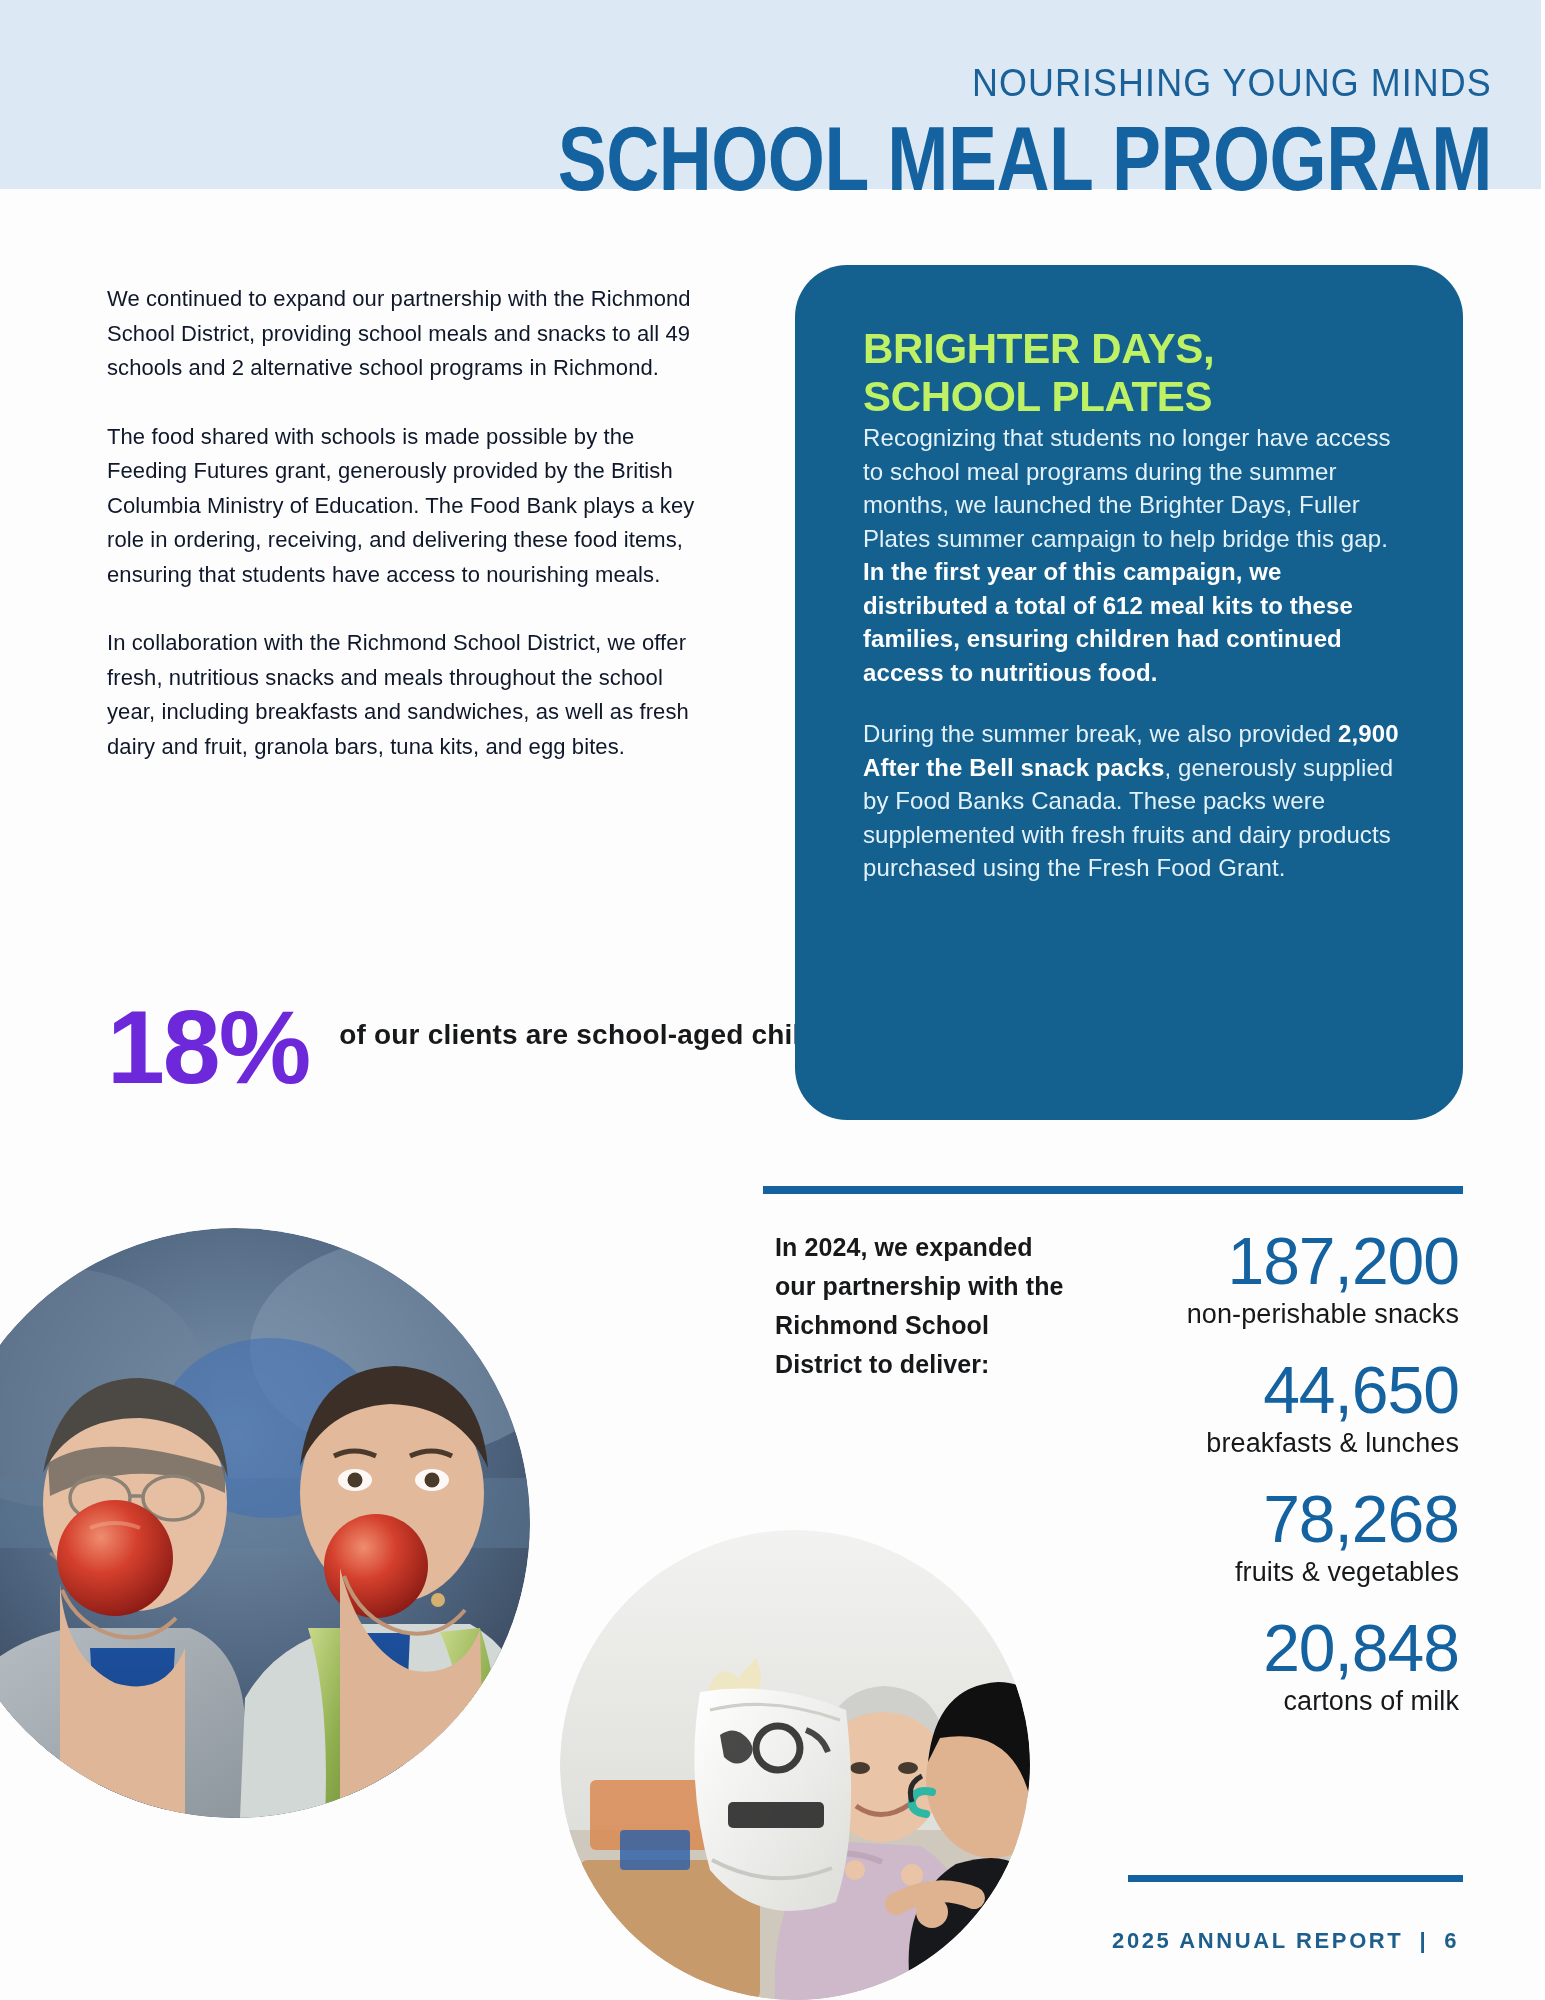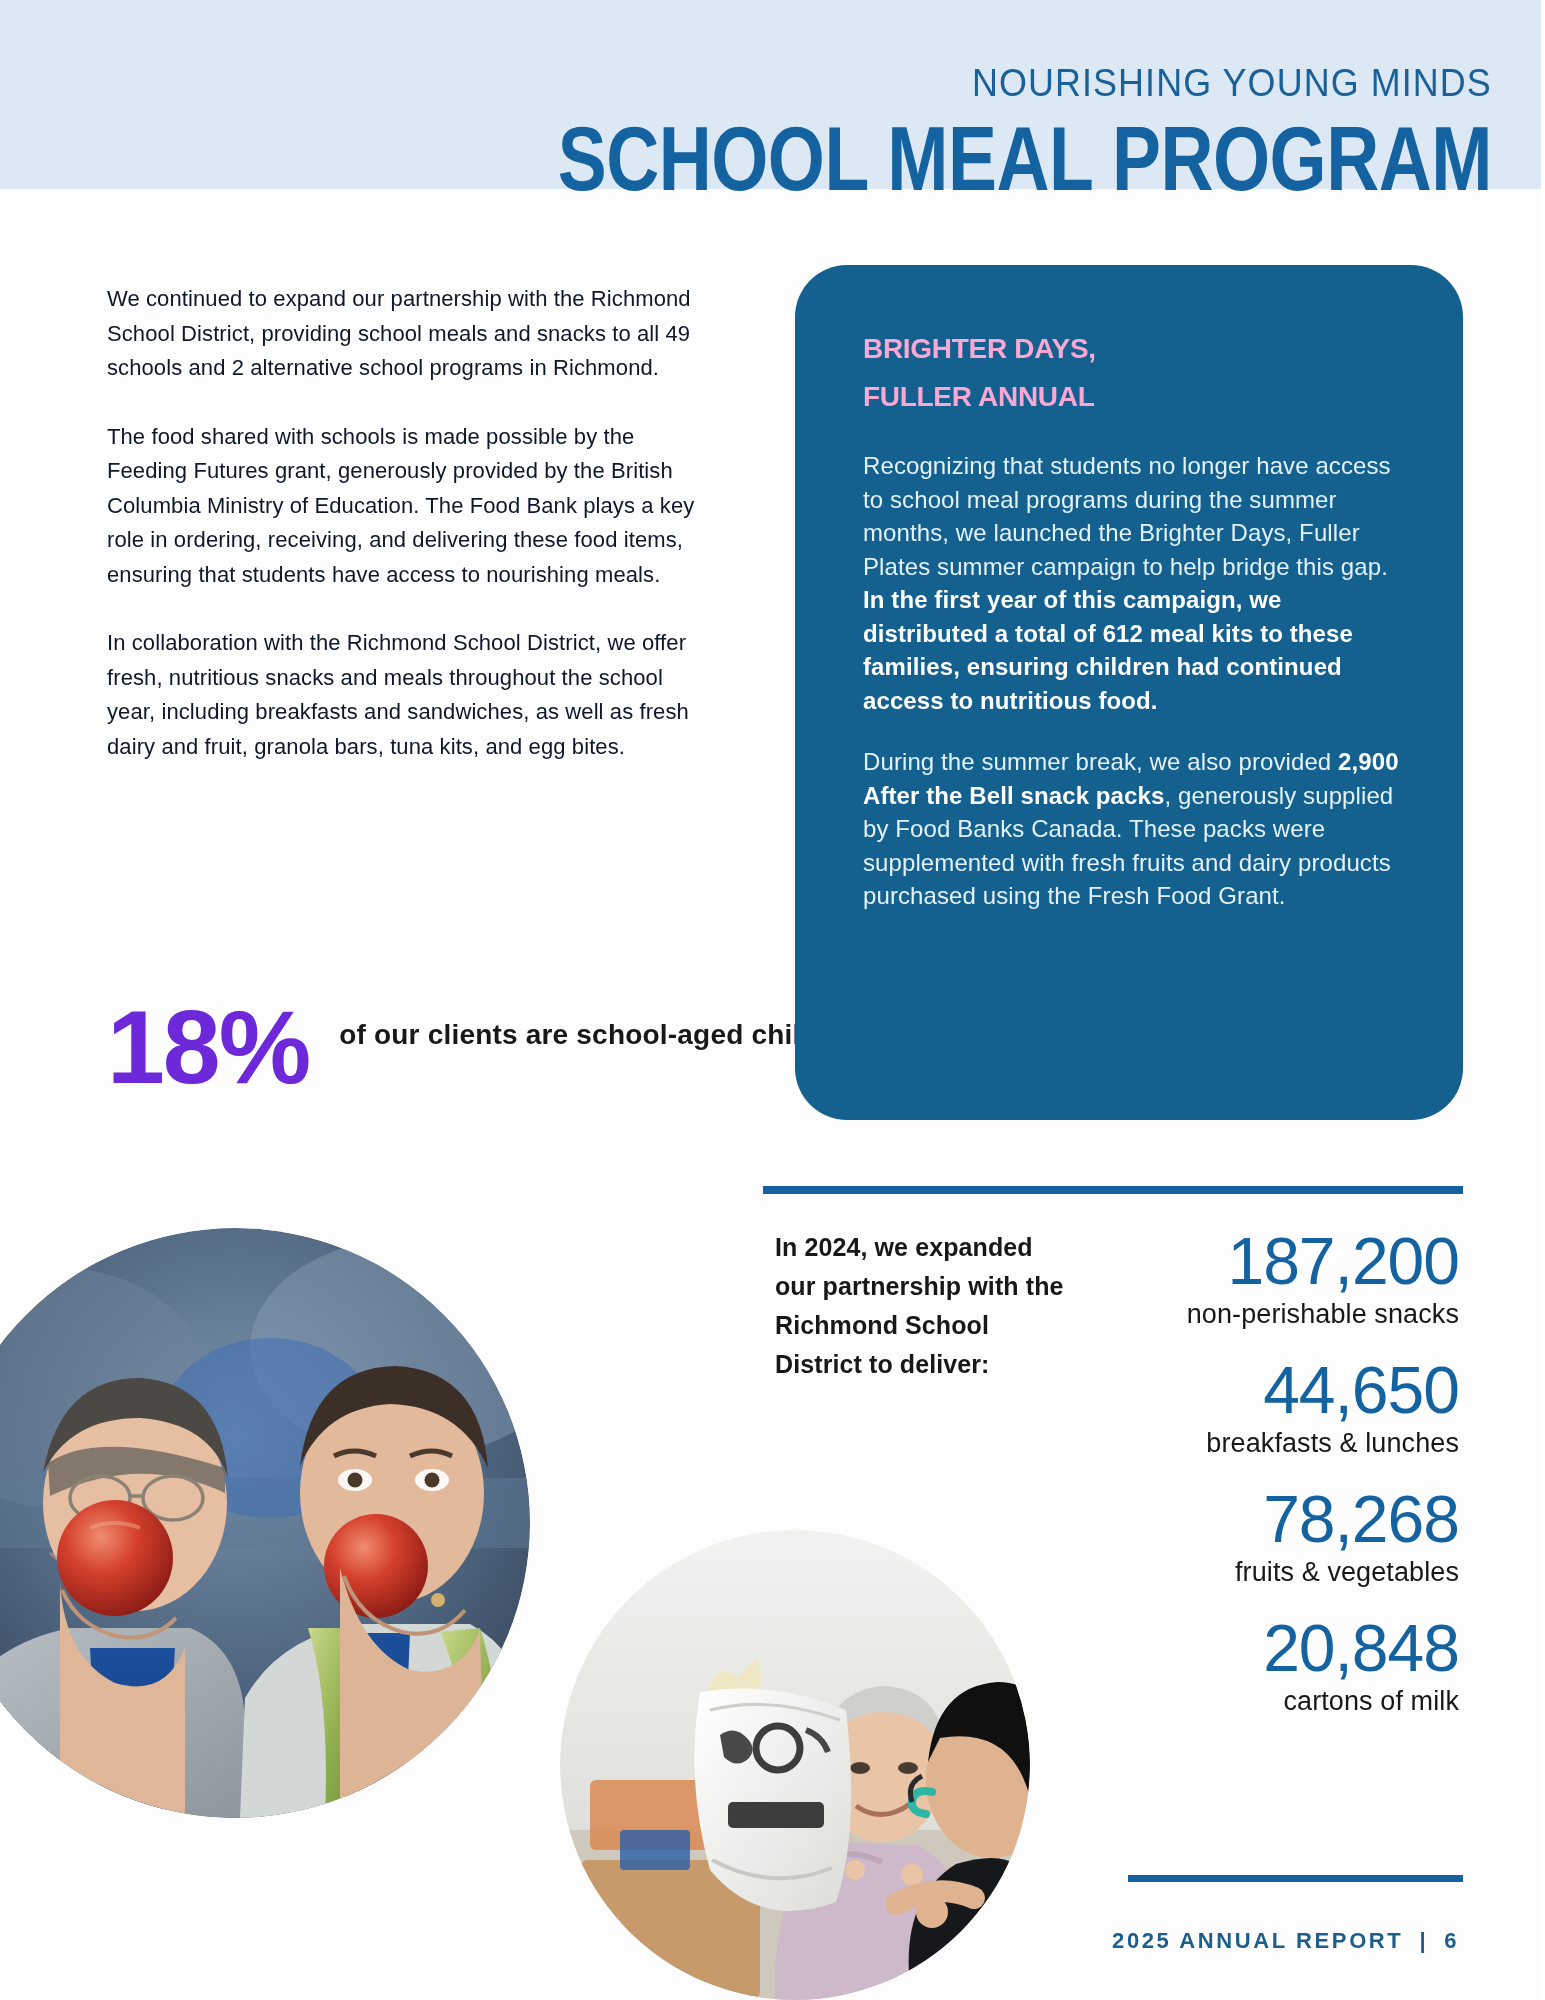--- a/index.html
+++ b/index.html
@@ -106,26 +106,26 @@
     left: 795px;
     top: 265px;
     width: 668px;
     height: 855px;
     background: #14608f;
     border-radius: 52px;
     padding: 60px 57px 46px 68px;
     color: #eaf6fb;
   }
   .card-title {
-    font-size: 28px;
+    font-size: 42px;
     font-weight: 800;
     line-height: 48px;
     letter-spacing: -0.3px;
-    color: #f9a8d4;
-    margin-bottom: 28px;
+    color: #bef264;
+    margin-bottom: 0;
   }
   .card-p {
     font-size: 24px;
     line-height: 33.5px;
     color: #e3f2f9;
     letter-spacing: 0.1px;
     margin-bottom: 28px;
   }
   .card-p:last-child { margin-bottom: 0; }
   .card-p b { font-weight: 700; color: #ffffff; }
@@ -235,21 +235,21 @@
   </div>
 
   <div class="pct-stat">
     <div class="pct-number">18%</div>
     <div class="pct-label">of our clients are school-aged children (5-17 yo)</div>
   </div>
 
   <div class="blue-card">
     <div class="card-title">
       <span>BRIGHTER DAYS,</span><br>
-      <span>FULLER ANNUAL</span>
+      <span>SCHOOL PLATES</span>
     </div>
     <p class="card-p"><span>Recognizing that students no longer have access to school meal programs during the summer months, we launched the Brighter Days, Fuller Plates summer campaign to help bridge this gap. </span><b>In the first year of this campaign, we distributed a total of 612 meal kits to these families, ensuring children had continued access to nutritious food.</b></p>
     <p class="card-p"><span>During the summer break, we also provided </span><b>2,900 After the Bell snack packs</b><span>, generously supplied by Food Banks Canada. These packs were supplemented with fresh fruits and dairy products purchased using the Fresh Food Grant.</span></p>
   </div>
 
   <div class="rule-top"></div>
   <div class="rule-bottom"></div>
 
   <div class="lead-in">In 2024, we expanded our partnership with the Richmond School District to deliver:</div>
 

